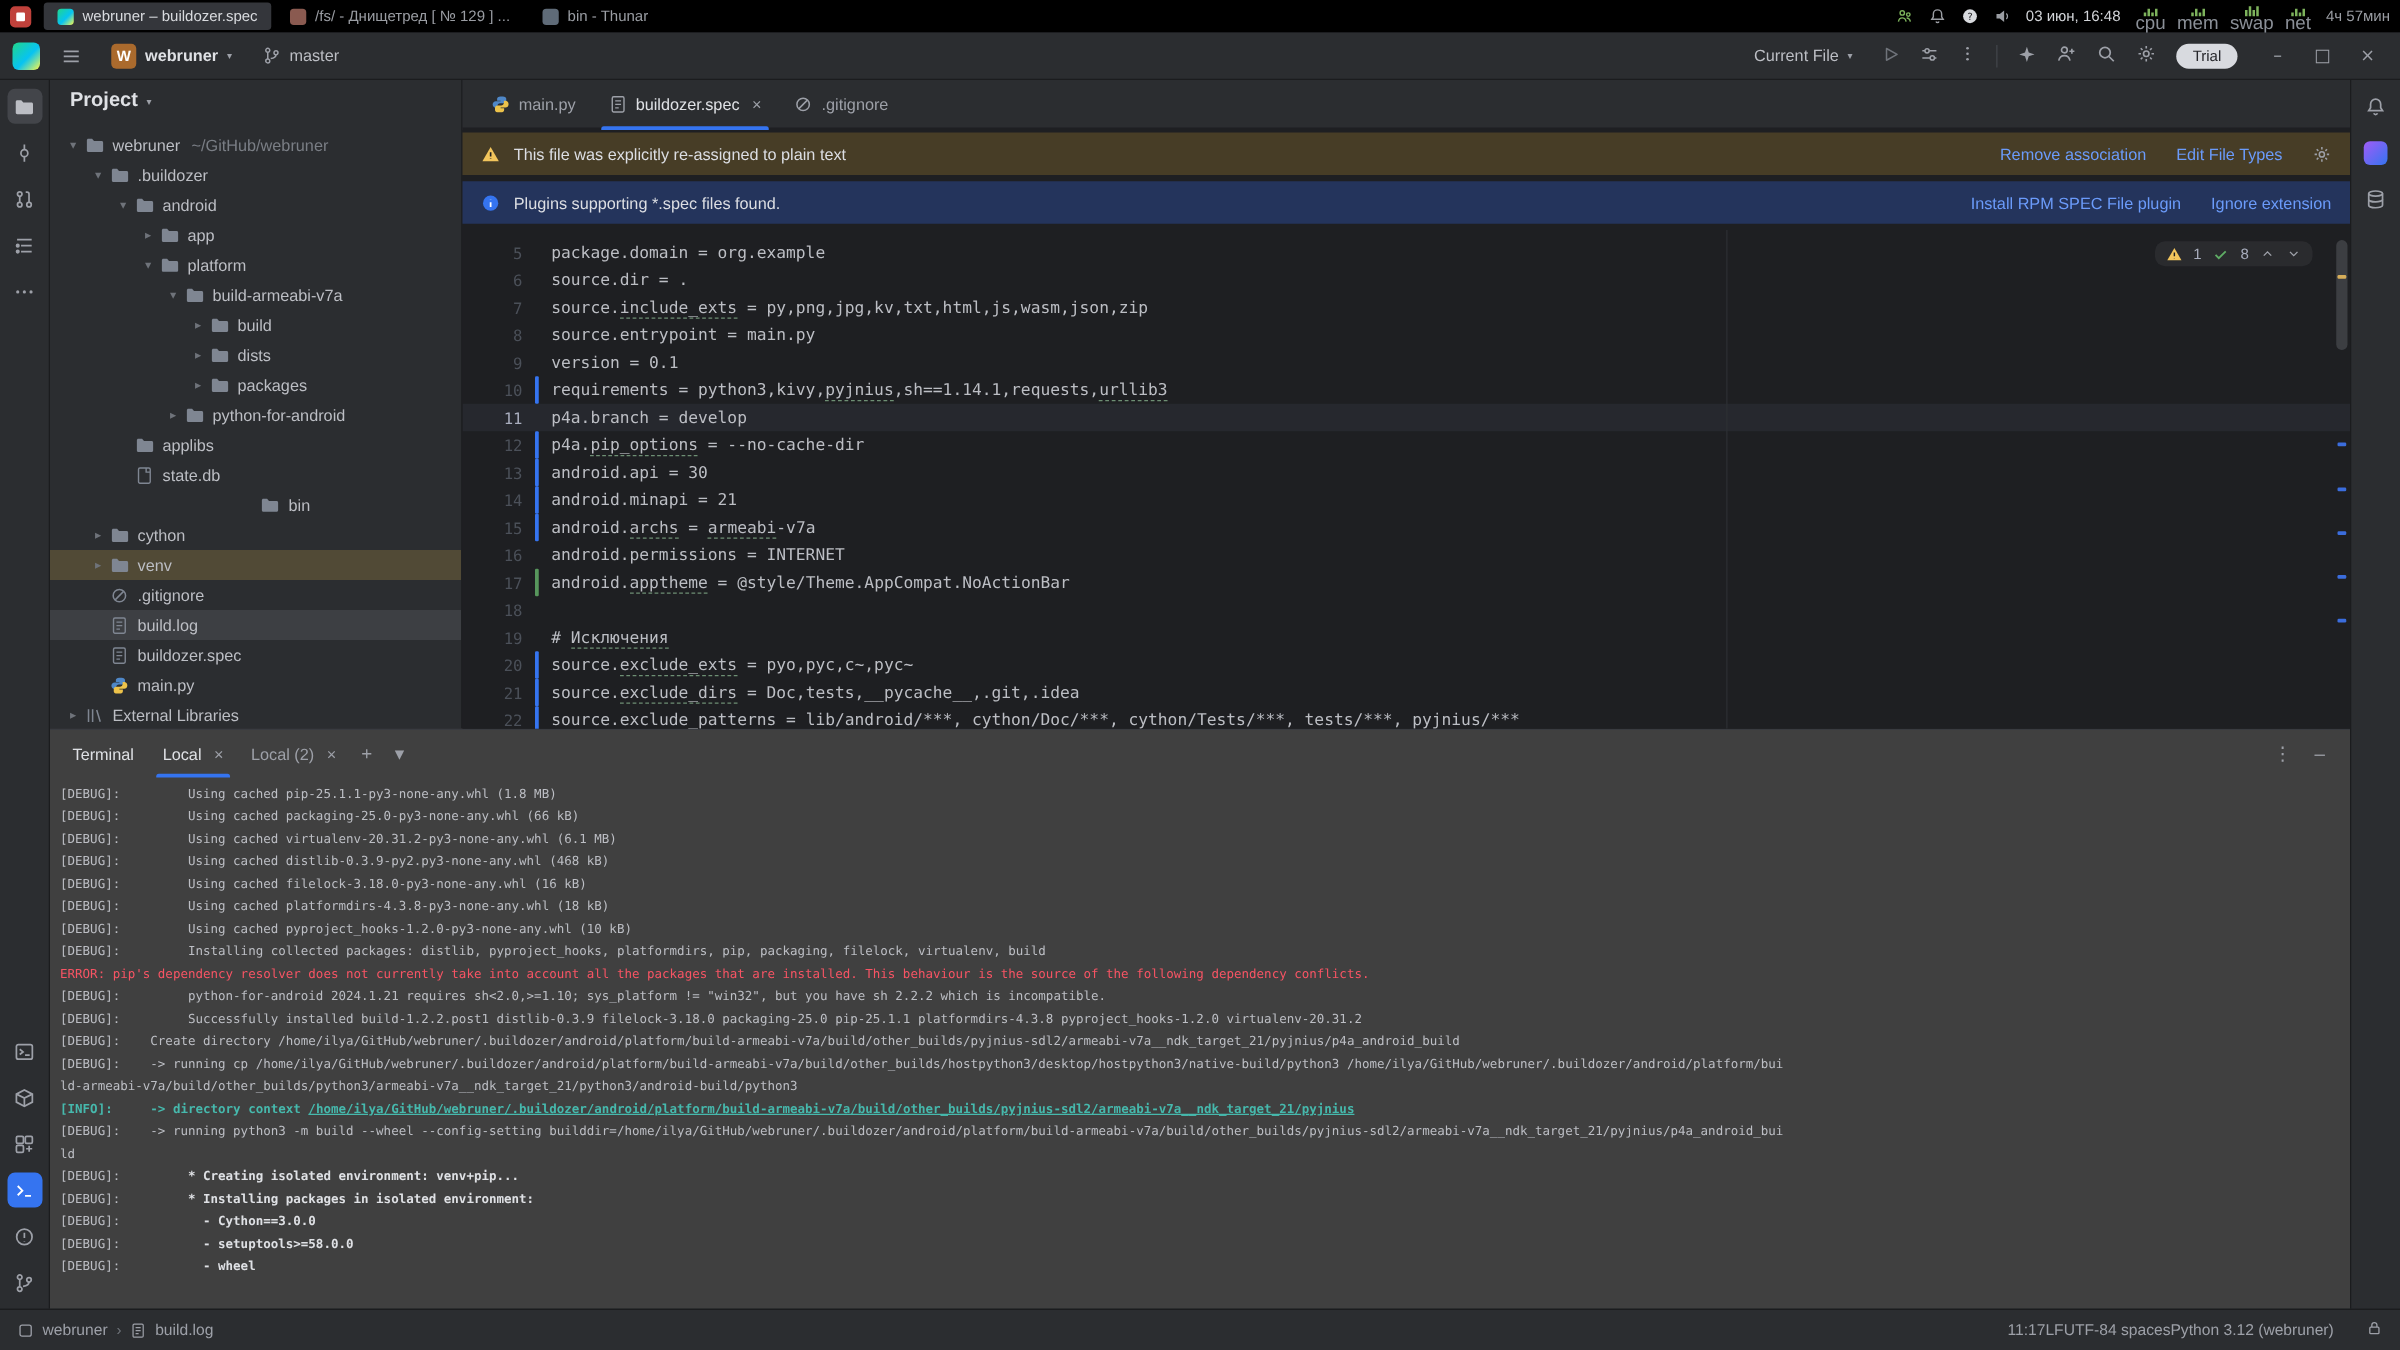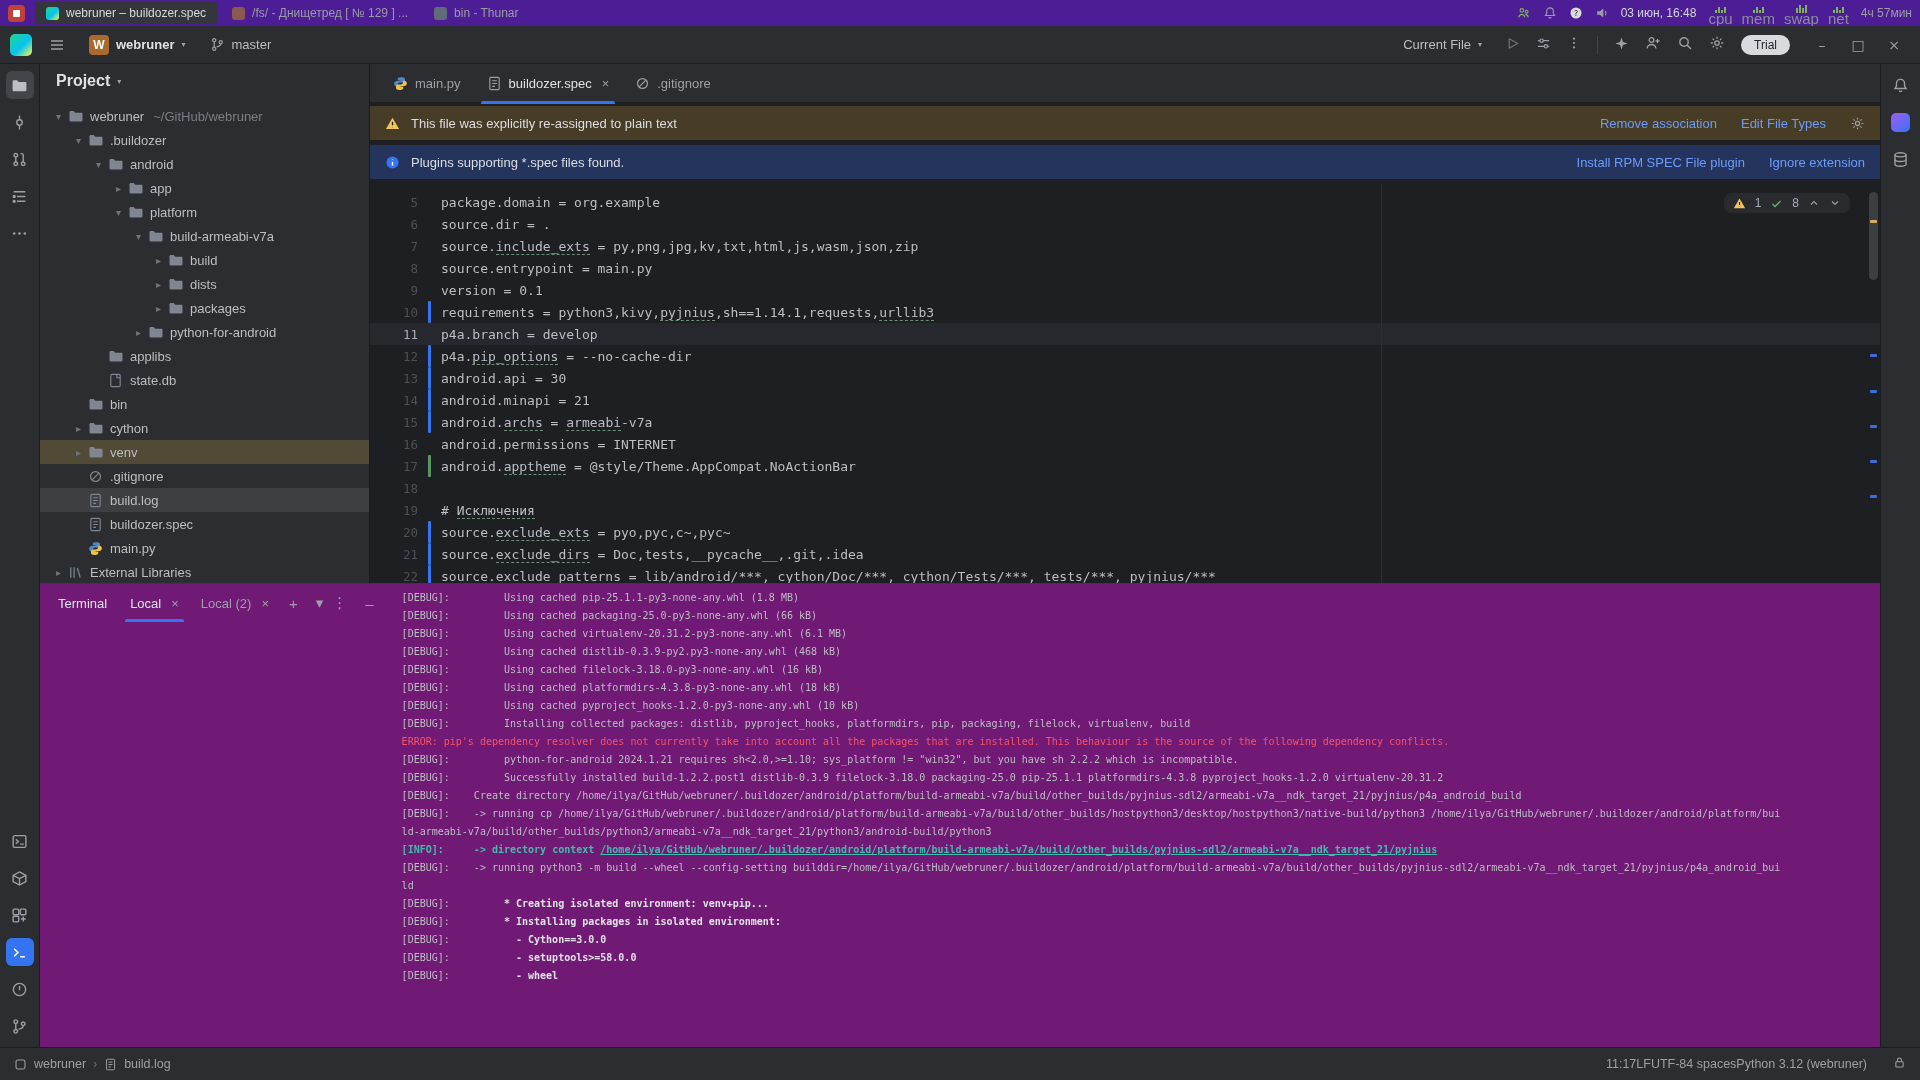--- a/index.html
+++ b/index.html
@@ -1,21 +1,21 @@
 <!DOCTYPE html>
 <html><head>
 <meta charset="utf-8">
 <style>
 *{margin:0;padding:0;box-sizing:border-box}
 html,body{background:#101113}
 body{font-family:"Liberation Sans",sans-serif;color:#bcbec4}
 .screen{width:1920px;height:1080px;display:flex;flex-direction:column;background:#1e1f22;overflow:hidden;position:relative}
 .dj{font-family:"DejaVu Sans",sans-serif}
 
-.taskbar{height:26px;background:#4c1d95;display:flex;align-items:center;padding:0 8px;gap:10px;font-size:12px;color:#9a9da3;flex:none}
+.taskbar{height:26px;background:#000000;display:flex;align-items:center;padding:0 8px;gap:10px;font-size:12px;color:#9a9da3;flex:none}
 .launcher{width:17px;height:17px;border-radius:4px;background:#c0413b;display:flex;align-items:center;justify-content:center;flex:none}
 .launcher i{width:7px;height:7px;background:#fff;border-radius:1px;display:block}
 .task-buttons{display:flex;gap:4px;align-items:center;height:100%}
 .task-btn{display:flex;align-items:center;gap:7px;padding:3px 11px;border-radius:3px;white-space:nowrap;max-width:270px;overflow:hidden;height:22px}
 .task-btn.active{background:#34363b;color:#d8dade}
 .tb-ico{width:13px;height:13px;border-radius:3px;flex:none}
 .tb-ico.pycharm{background:linear-gradient(135deg,#21d789,#07c3f2 55%,#fcf84a)}
 .tb-ico.page{background:#8a5a50}
 .tb-ico.thunar{background:#5f6b78}
 .tray{margin-left:auto;display:flex;align-items:center;gap:12px}
@@ -81,21 +81,21 @@
 .lmark{width:3px;height:22px;margin:0 10px;flex:none;border-radius:1px}
 .lmark.blue{background:#3574f0}
 .lmark.green{background:#57965c}
 .lcode .typo{border-bottom:1px dashed #6e8f74}
 .col-guide{position:absolute;top:0;bottom:0;left:1011px;width:1px;background:#2d2f33}
 .insp{position:absolute;top:9px;right:30px;display:flex;align-items:center;gap:9px;background:rgba(43,45,48,.92);padding:3px 9px;border-radius:8px;font-size:12px;color:#a8adbd}
 .vthumb{position:absolute;right:2px;top:8px;width:9px;height:88px;background:#55575c;opacity:.55;border-radius:5px}
 .etick{position:absolute;right:3px;width:7px;height:3px;border-radius:1px;background:#3b6ddd}
 .etick.warn{background:#d6ae5a}
 
-.terminal-panel{flex:1;border-top:1px solid #393b40;display:flex;min-height:0;background:#701a75}
+.terminal-panel{flex:1;border-top:1px solid #393b40;display:flex;flex-direction:column;min-height:0;background:#404040}
 .term-header{height:38px;display:flex;align-items:stretch;padding:0 6px;flex:none;font-size:13px}
 .term-title{color:#dfe1e5;display:flex;align-items:center;padding:0 12px}
 .ttab{display:flex;align-items:center;gap:7px;padding:0 11px;color:#9da0a8;position:relative}
 .ttab.active{color:#dfe1e5}
 .ttab.active:after{content:"";position:absolute;left:6px;right:6px;bottom:0;height:3px;background:#3574f0;border-radius:2px 2px 0 0}
 .tadd{display:flex;align-items:center;padding:0 9px;color:#9da0a8;font-size:15px}
 .term-actions{margin-left:auto;display:flex;gap:18px;align-items:center;color:#9da0a8;padding-right:14px;font-size:15px}
 .term-body{flex:1;overflow:hidden;padding:5px 8px;font-family:"DejaVu Sans Mono",monospace;font-size:10px;line-height:18px;color:#bcbec4}
 .tline{white-space:pre;height:18px}
 .tline .err{color:#f75464}
@@ -457,21 +457,21 @@
               <div class="trow" style="padding-left: 50px;">
                 <span class="tch"></span>
                 <span class="tic">
                   <svg width="15" height="15" viewBox="0 0 16 16" fill="none" stroke="#7f8692" stroke-width="1.2">
                     <rect x="3" y="1.5" width="10" height="13" rx="1.2"></rect>
                     <path d="M9.5 1.5V5H13"></path>
                   </svg>
                 </span>
                 <span class="tlb">state.db</span>
               </div>
-              <div class="trow" style="padding-left: 30px;">
+              <div class="trow" style="padding-left: 30px; justify-content: center;">
                 <span class="tch"></span>
                 <span class="tic">
                   <svg width="16" height="16" viewBox="0 0 16 16">
                     <path fill="#7f8692" d="M1.5 4.2c0-.7.5-1.2 1.2-1.2h3l1.5 1.7h6.1c.7 0 1.2.5 1.2 1.2v6.4c0 .7-.5 1.2-1.2 1.2H2.7c-.7 0-1.2-.5-1.2-1.2z"></path>
                   </svg>
                 </span>
                 <span class="tlb">bin</span>
               </div>
               <div class="trow" style="padding-left: 30px;">
                 <span class="tch">▸</span>

